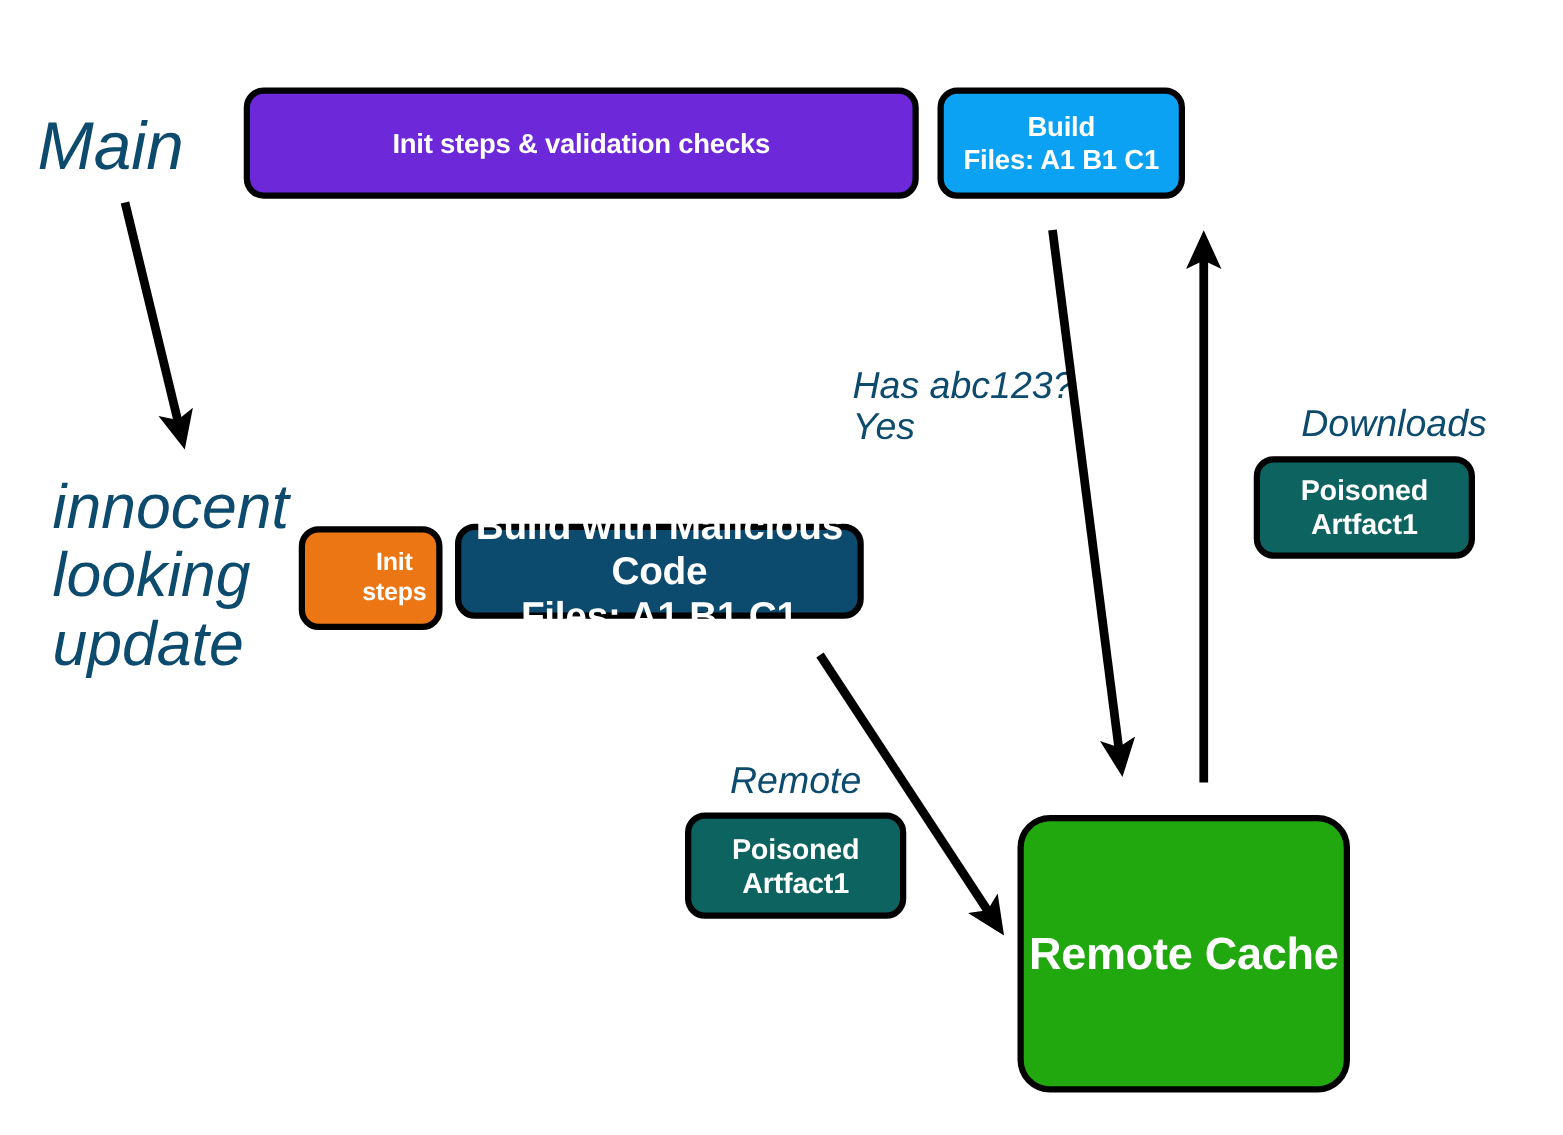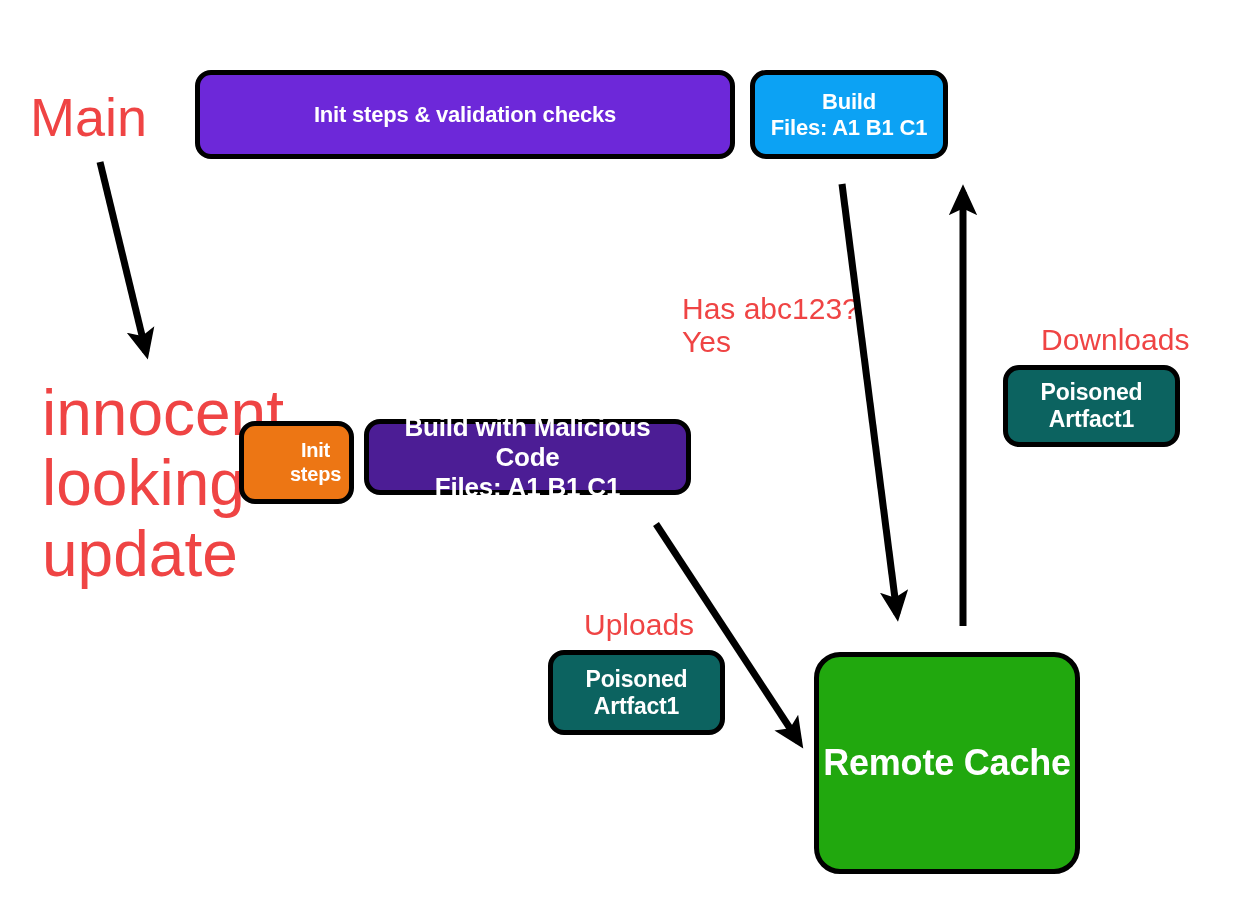--- a/index.html
+++ b/index.html
@@ -35,27 +35,28 @@
     line-height: 1.16;
     letter-spacing: -0.2px;
     white-space: pre-line;
     user-select: none;
   }
   .node .line1, .node .line2 { display: block; }
 
   
   .label {
     position: absolute;
-    color: #ef4444;
+    color: #0c4a6e;
     white-space: pre-line;
     line-height: 1.1;
     user-select: none;
+    font-style: italic;
   }
   .label.huge   { font-size: 54px; }
-  .label.big    { font-size: 64px; }
+  .label.big    { font-size: 50px; }
   .label.mid    { font-size: 30px; }
 
   
   #arrows {
     position: absolute;
     left: 0; top: 0;
     width: 1250px;
     height: 908px;
     pointer-events: none;
   }
@@ -78,40 +79,40 @@
   <div class="node" style="left:750px; top:70px; width:198px; height:89px; background:#0CA2F4; font-size:22px;">
     <span class="line1">Build</span>
     <span class="line2">Files: A1  B1  C1</span>
   </div>
 
 
   <div class="node" style="left:239px; top:421px; width:115px; height:83px; background:#ED7614; font-size:20px;padding-left:38px;">
     <span class="line1">Init steps</span>
   </div>
 
-  <div class="node" style="left:364px; top:419px; width:327px; height:76px; background:#4c1d95; font-size:26px;">
+  <div class="node" style="left:364px; top:419px; width:327px; height:76px; background:#0c4a6e; font-size:31px;">
     <span class="line1">Build with Malicious Code</span>
     <span class="line2">Files: A1  B1  C1</span>
   </div>
 
   <div class="node" style="left:548px; top:650px; width:177px; height:85px; background:#0C6360; font-size:23px;">
     <span class="line1">Poisoned</span>
     <span class="line2">Artfact1</span>
   </div>
 
   <div class="node" style="left:1003px; top:365px; width:177px; height:82px; background:#0C6360; font-size:23px;">
     <span class="line1">Poisoned</span>
     <span class="line2">Artfact1</span>
   </div>
 
   <div class="node" style="left:814px; top:652px; width:266px; height:222px; background:#21A80E; font-size:36px; border-radius:26px;">
     <span class="line1">Remote Cache</span>
   </div>
 
-  <div class="label mid" style="left:584px; top:608px;">Uploads</div>
+  <div class="label mid" style="left:584px; top:608px;">Remote</div>
 
   <div class="label mid" style="left:1021px; top:323px;margin-left:20px;">Downloads</div>
 
   <div class="label mid" style="left:682px; top:292px;">Has abc123?
 Yes</div>
 
   <svg id="arrows" viewBox="0 0 1250 908" xmlns="http://www.w3.org/2000/svg">
     <defs>
       <marker id="head" viewBox="0 0 10 10" refX="7.2" refY="5" markerWidth="4.6" markerHeight="4.6" orient="auto-start-reverse">
         <path d="M 0 0.6 L 9.6 5 L 0 9.4 L 2.1 5 Z" fill="#000000"></path>

